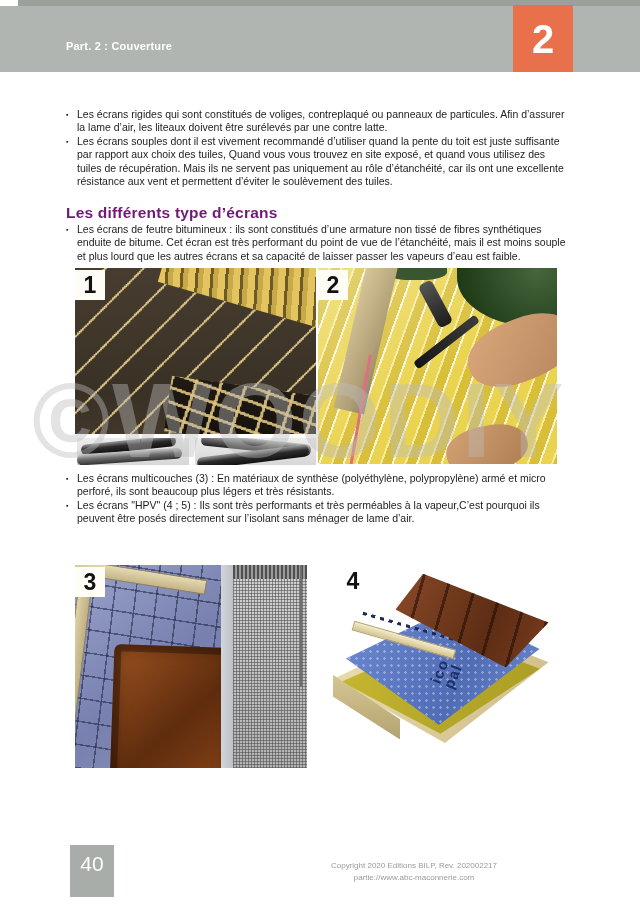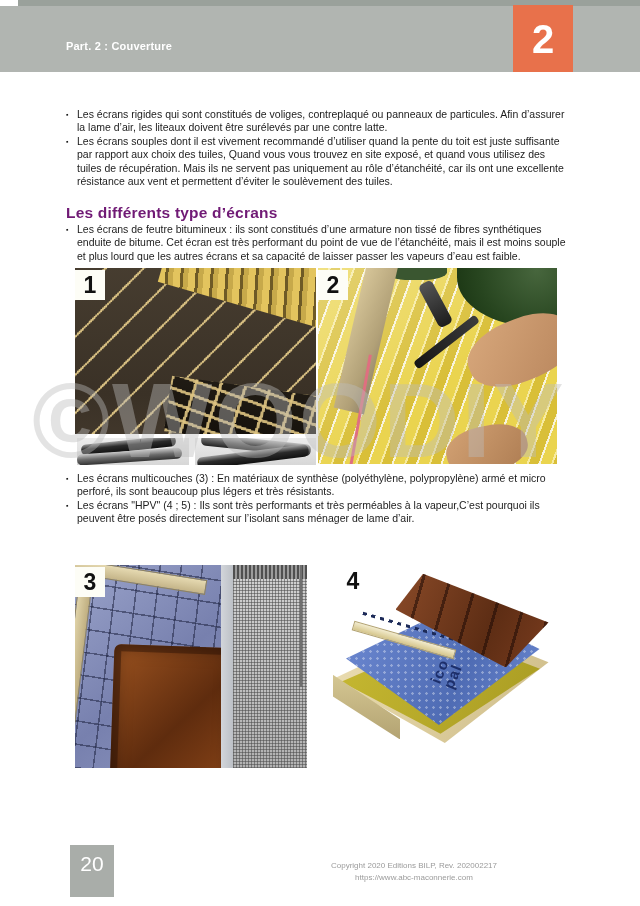--- a/index.html
+++ b/index.html
@@ -232,18 +232,18 @@
     <div class="layer f4-edge"></div>
     <div class="layer f4-logo">
       <div>ico</div>
       <div>pal</div>
     </div>
   </div>
   <div class="fig-label" style="left:18px;top:3px;background:transparent;">4</div>
 </figure>
 
 <div class="abs pagebox">
-  <span class="pagenum">20</span>
+  <span class="pagenum">40</span>
 </div>
 <div class="abs copyright">
   <div>Copyright 2020 Editions BILP, Rev. 202002217</div>
-  <div>https://www.abc-maconnerie.com</div>
+  <div>partie://www.abc-maconnerie.com</div>
 </div>
 
 </body></html>

